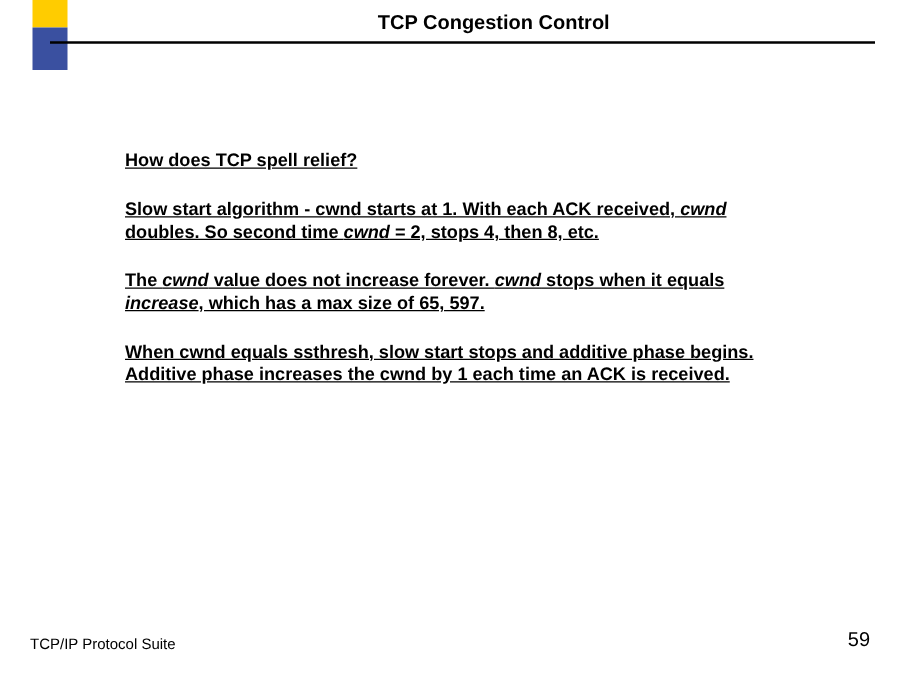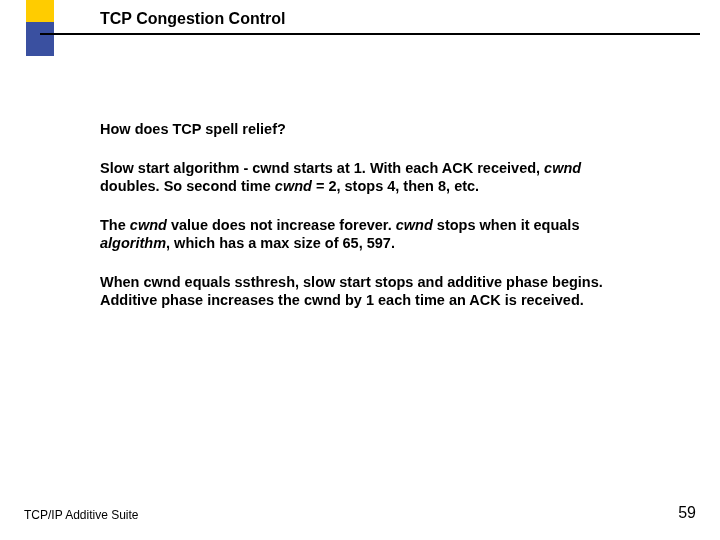--- a/index.html
+++ b/index.html
@@ -33,20 +33,21 @@
     left: 0;
     width: 28px;
     height: 34px;
     background: #3a50a0;
   }
   .title-wrap {
     position: absolute;
     left: 100px;
     top: 10px;
     right: 30px;
+    text-align: center;
   }
   .title {
     font-size: 16px;
     font-weight: bold;
     color: #000;
   }
   .title-rule {
     position: absolute;
     left: 40px;
     top: 33px;
@@ -57,21 +58,21 @@
   .content {
     position: absolute;
     left: 100px;
     top: 120px;
     width: 540px;
     font-size: 14.5px;
     font-weight: bold;
     color: #000;
     line-height: 1.28;
   }
-  .para { margin-bottom: 20px; }
+  .para { margin-bottom: 20px; text-decoration: underline; }
   .i { font-style: italic; }
   .footer-left {
     position: absolute;
     left: 24px;
     bottom: 18px;
     font-size: 12px;
     color: #000;
   }
   .footer-right {
     position: absolute;
@@ -97,20 +98,20 @@
 
 <div class="content">
   <div class="para">How does TCP spell relief?</div>
 
 
   <div class="para">
     <span>Slow start algorithm - cwnd starts at 1.  With each ACK received, </span><span class="i">cwnd</span><span> doubles.  So second time </span><span class="i">cwnd</span><span> = 2, stops 4, then 8, etc.</span>
   </div>
 
   <div class="para">
-    <span>The </span><span class="i">cwnd</span><span> value does not increase forever.  </span><span class="i">cwnd</span><span> stops when it equals </span><span class="i">algorithm</span><span>, which has a max size of 65, 597.</span>
+    <span>The </span><span class="i">cwnd</span><span> value does not increase forever.  </span><span class="i">cwnd</span><span> stops when it equals </span><span class="i">increase</span><span>, which has a max size of 65, 597.</span>
   </div>
 
   <div class="para">When cwnd equals ssthresh, slow start stops and additive phase begins.  Additive phase increases the cwnd by 1 each time an ACK is received.</div>
 </div>
 
-<div class="footer-left">TCP/IP Additive Suite</div>
+<div class="footer-left">TCP/IP Protocol Suite</div>
 <div class="footer-right">59</div>
 
 </body></html>

